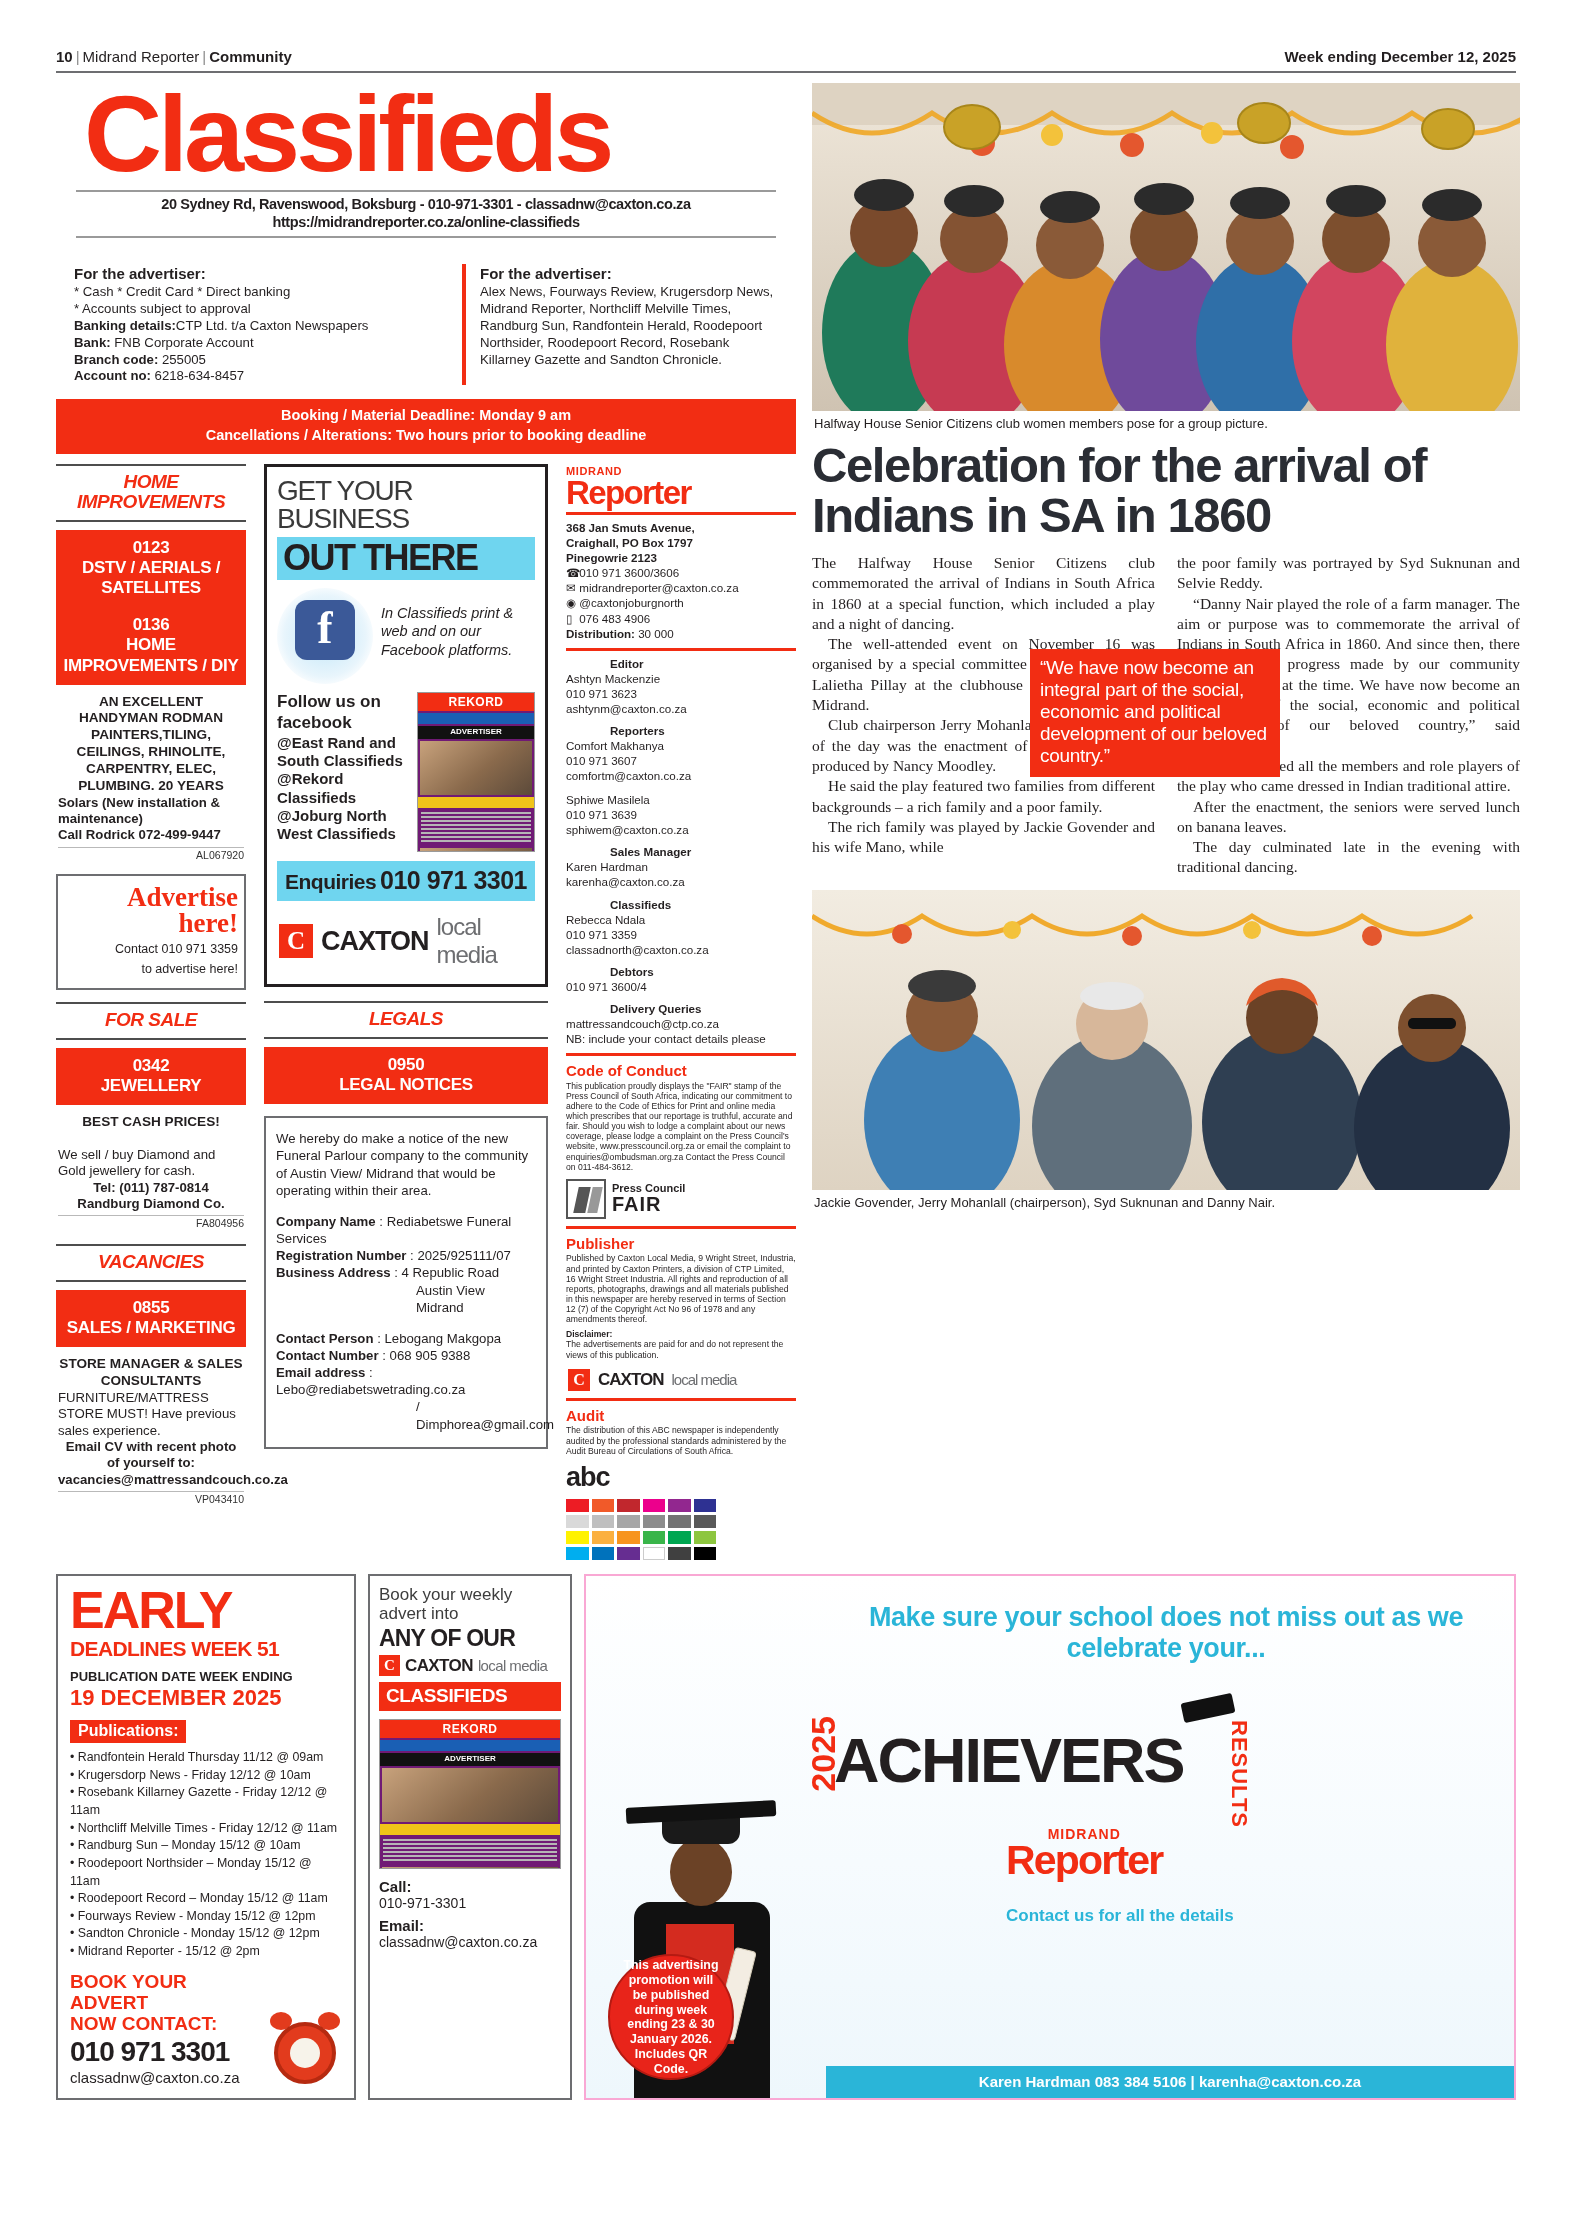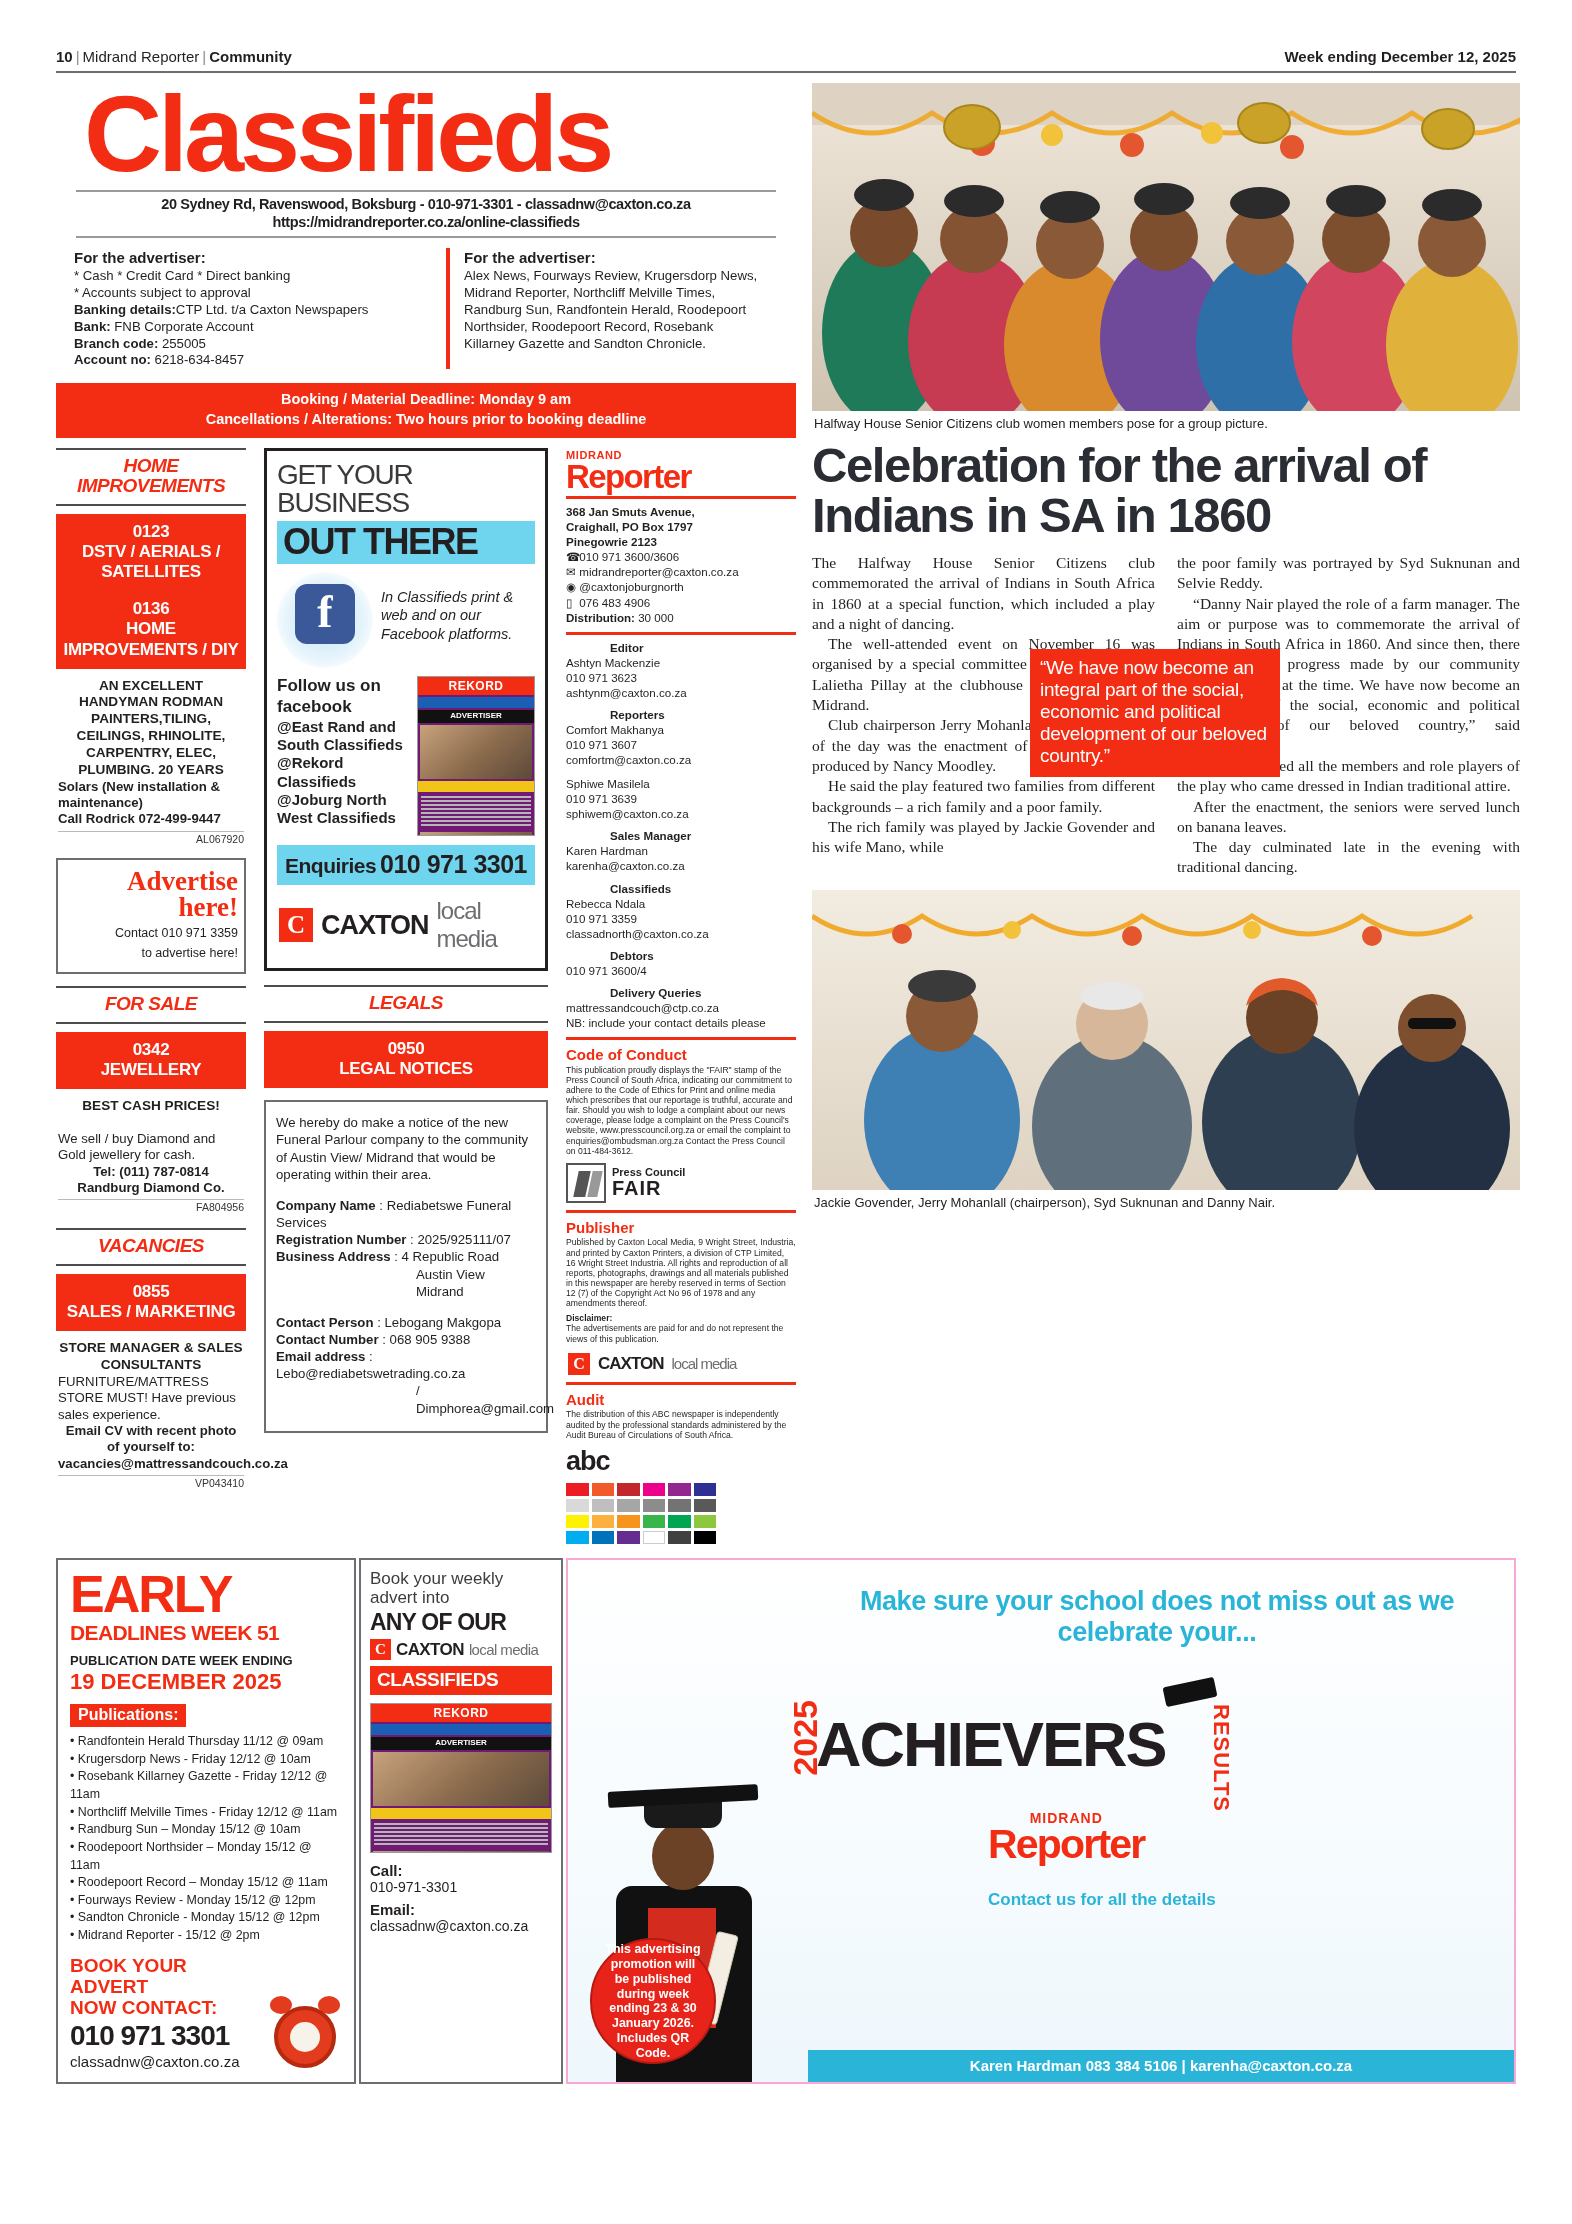--- a/index.html
+++ b/index.html
@@ -38,21 +38,21 @@
     line-height: 0.95;
     text-align: left;
     padding-left: 28px;
   }
   .cls-rule { border-top: 2px solid #9a9a9a; margin: 4px 20px 3px 20px; }
   .cls-addr { text-align: center; font-weight: bold; font-size: 14.5px; letter-spacing: -0.4px;
               line-height: 1.25; }
   .cls-rule2 { border-top: 2px solid #9a9a9a; margin: 5px 20px 0 20px; }
 
   
-  .adv-row { display: flex; gap: 0; margin-top: 10px; }
+  .adv-row { display: flex; gap: 16px; margin-top: 26px; }
   .adv-col { padding: 0 12px; font-size: 13.2px; line-height: 1.28; }
   .adv-col.first { width: 390px; padding-left: 18px; }
   .adv-col.second { width: 330px; border-left: 4px solid #f22d13; padding-left: 14px; }
   .adv-col h4 { font-size: 15px; font-weight: bold; margin-bottom: 1px; }
   .adv-col .lbl { font-weight: bold; }
 
   
   .deadline {
     background: #f22d13; color: #fff; text-align: center; font-weight: bold;
     font-size: 14.5px; line-height: 1.35; padding: 7px 4px 8px 4px; margin-top: 14px;
@@ -163,21 +163,21 @@
   .art-col { width: 343px; font-family: "Liberation Serif", serif; font-size: 15.5px;
              line-height: 1.31; text-align: justify; }
   .art-col p { text-indent: 16px; }
   .art-col p.first { text-indent: 0; }
   .pullquote { position: absolute; left: 218px; top: 96px; width: 250px; background: #f22d13;
                color: #fff; font-family: "Liberation Sans", sans-serif; font-weight: normal;
                font-size: 19px; line-height: 1.16; padding: 8px 10px 10px 10px; z-index: 3;
                letter-spacing: -0.3px; }
 
   
-  .bottom { display: flex; gap: 3px; margin-top: 14px; border-radius: 12px; }
+  .bottom { display: flex; gap: 12px; margin-top: 14px; border-radius: 12px; }
   .early { width: 300px; border: 2px solid #6d6e71; padding: 10px 12px 12px 12px; }
   .early .e1 { color: #f22d13; font-weight: bold; font-size: 52px; letter-spacing: -2px; line-height: 0.95; }
   .early .e2 { color: #f22d13; font-weight: bold; font-size: 21px; letter-spacing: -0.6px; margin-top: 2px; }
   .early .e3 { font-weight: bold; font-size: 13px; margin-top: 8px; }
   .early .e4 { color: #f22d13; font-weight: bold; font-size: 22px; margin-top: 1px; }
   .early .pubs { background: #f22d13; color: #fff; font-weight: bold; font-size: 16px;
                  display: inline-block; padding: 2px 8px 3px 8px; margin-top: 9px; }
   .early ul { list-style: none; margin-top: 6px; font-size: 12.4px; line-height: 1.42; }
   .early ul li:before { content: "• "; }
   .early .book { color: #f22d13; font-weight: bold; font-size: 19px; margin-top: 10px; line-height: 1.12; }

